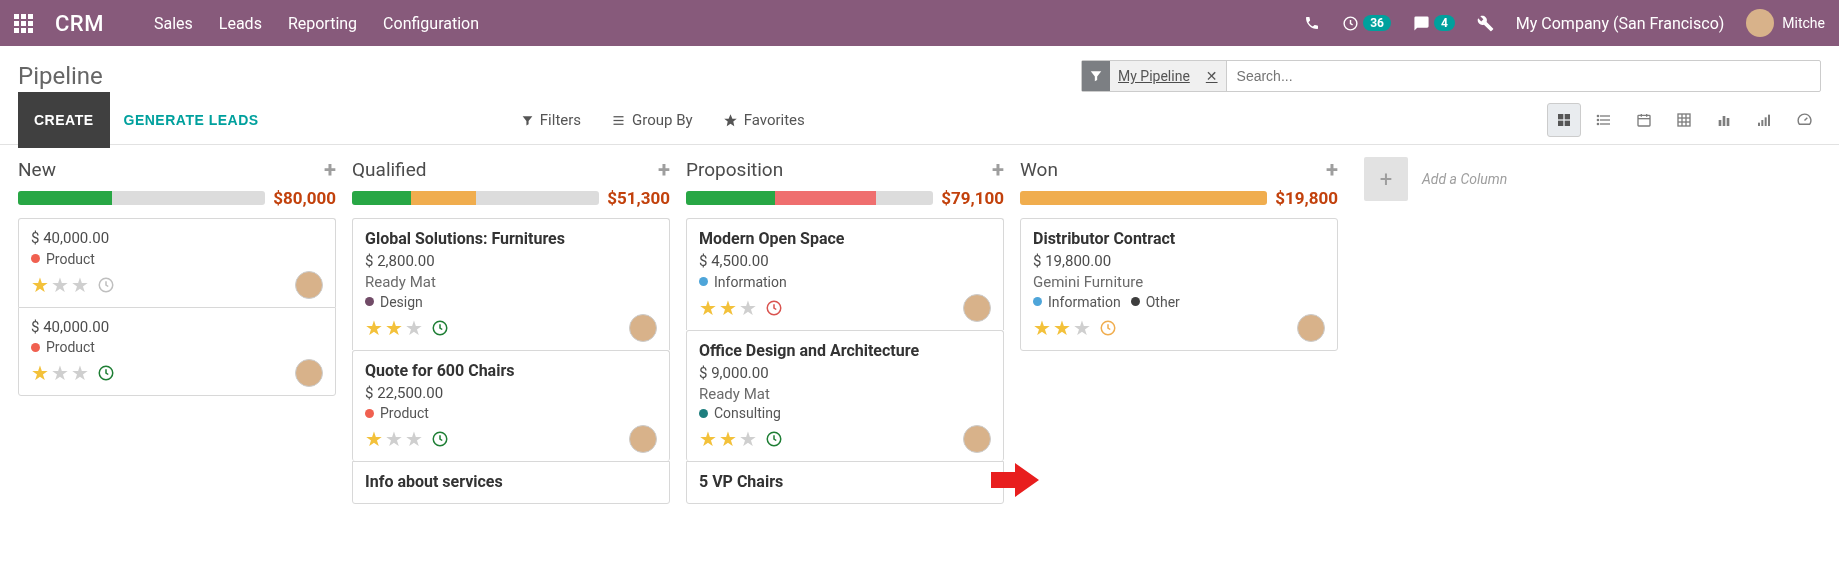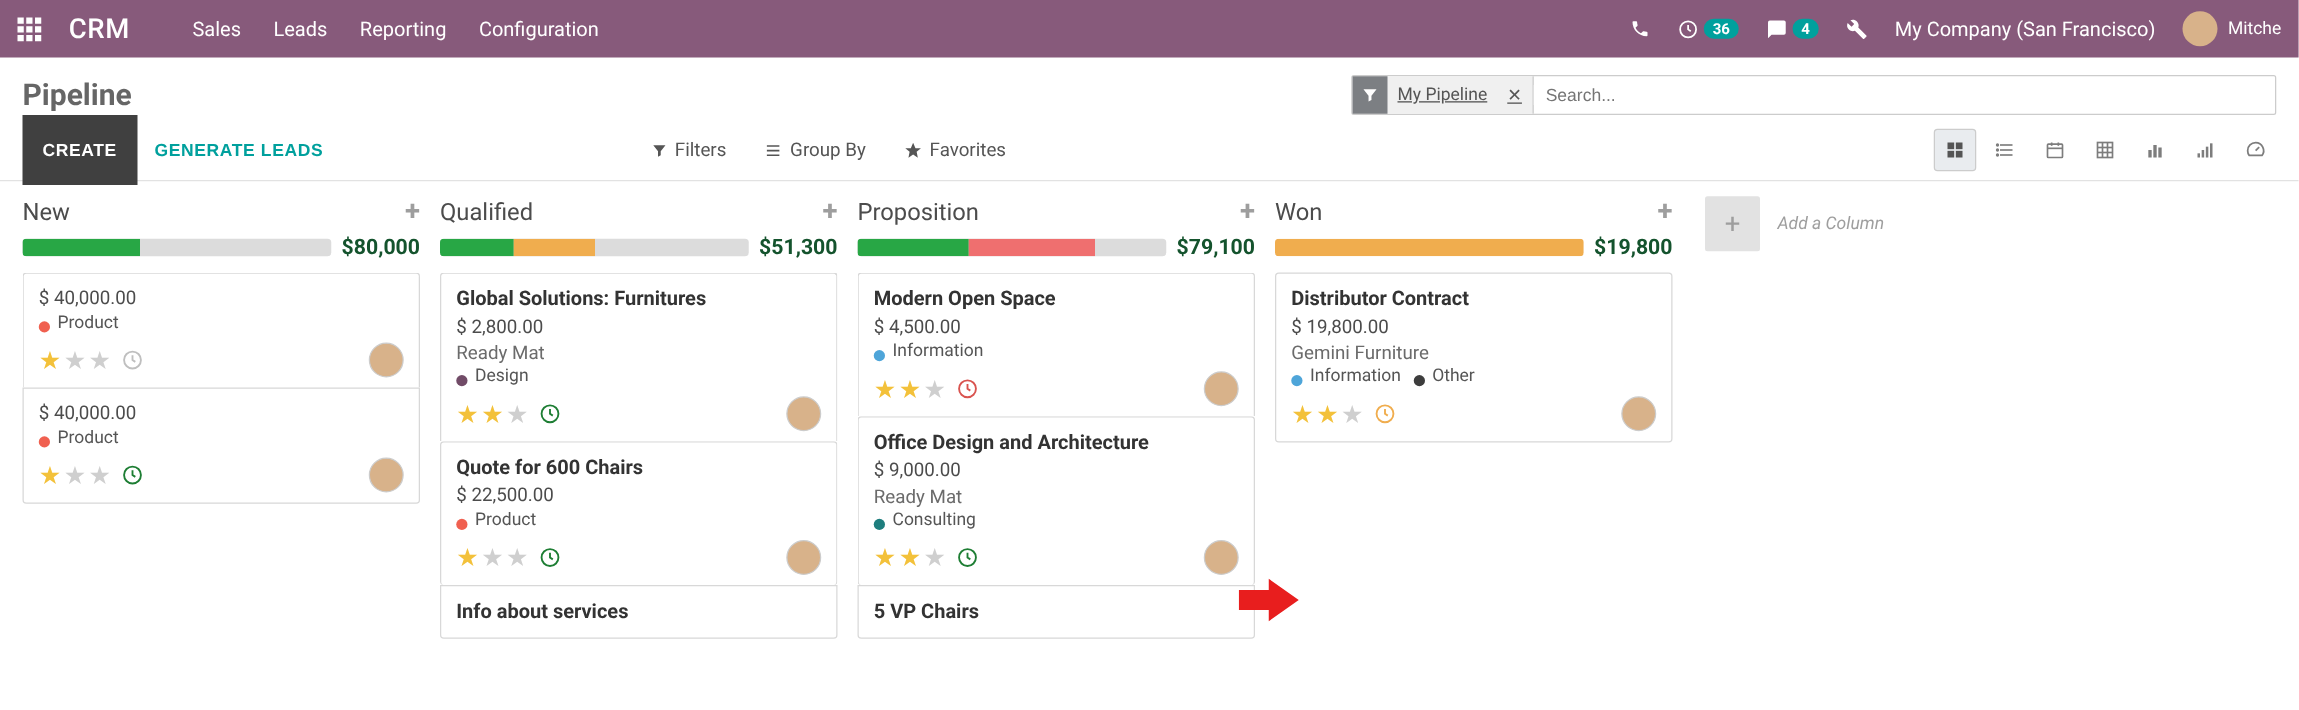--- a/index.html
+++ b/index.html
@@ -16,21 +16,21 @@
   .icon-btn { color:#fff; display:inline-flex; align-items:center; position:relative; }
   .badge { font-size:12px; font-weight:bold; padding:1px 7px; border-radius:10px; margin-left:4px; }
   .badge-green { background:#00a09d; }
   .company { font-size:16px; }
   .avatar { width:28px; height:28px; border-radius:50%; background:#d8b28a; display:inline-block; }
   .avatar-sm { width:28px; height:28px; border-radius:50%; background:#d8b28a; display:inline-block; border:1px solid #ccc; }
   .user { display:flex; align-items:center; gap:8px; }
   
   .control-panel { padding: 10px 18px 0 18px; border-bottom:1px solid #e2e2e2; }
   .cp-row1 { display:flex; align-items:center; justify-content:space-between; height:40px;}
-  .breadcrumb { font-size:24px; color:#666; font-weight:700; }
+  .breadcrumb { font-size:24px; color:#666; font-weight:400; }
   .search-wrap { display:flex; align-items:center; border:1px solid #ccc; border-radius:2px; min-width:740px; height:32px; }
   .search-facet { display:flex; align-items:center; background:#f0f0f0; border-right:1px solid #ccc; height:100%;text-decoration:underline; }
   .facet-ic { background:#7c7f83; color:#fff; width:28px; height:100%; display:flex; align-items:center; justify-content:center; }
   .facet-label { padding:0 8px; color:#555; }
   .facet-close { padding:0 8px; color:#555; cursor:pointer; }
   .search-input { border:none; outline:none; flex:1; padding:0 10px; font-size:14px; }
   .cp-row2 { display:flex; align-items:center; justify-content:space-between; height:48px;}
   .cp-left { display:flex; align-items:center; gap:14px; }
   .btn-create { background:#404040; color:#fff; border:none; padding:20px 16px; font-weight:bold; font-size:14px; letter-spacing:0.5px; cursor:pointer; }
   .btn-gen { background:none; border:none; color:#00a09d; font-weight:bold; font-size:14px; letter-spacing:0.5px; cursor:pointer; }
@@ -44,31 +44,31 @@
   .col { width: 334px; padding: 0 16px 0 0; }
   .col-head { display:flex; align-items:center; justify-content:space-between; padding: 4px 0 6px 0;}
   .col-title { font-size:19px; color:#4c4c4c; }
   .col-plus { color:#9e9e9e; font-size:22px; cursor:pointer; font-weight:bold;}
   .prog-row { display:flex; align-items:center; gap:8px; margin-bottom:10px;}
   .prog { flex:1; height:14px; border-radius:3px; background:#dcdcdc; display:flex; overflow:hidden;}
   .prog span { height:100%; display:block;}
   .prog .g { background:#28a745; }
   .prog .o { background:#f0ad4e; }
   .prog .r { background:#ef6f6f; }
-  .col-total { font-weight:bold; color:#14532d; font-size:17px; }
+  .col-total { font-weight:bold; color:#c2410c; font-size:17px; }
   .card { border:1px solid #d8d8d8; border-radius:3px; background:#fff; padding:10px 12px 8px 12px; margin-bottom:0px; border-bottom:none;}
   .card:last-child {}
   .card + .card { border-top:1px solid #d8d8d8;}
   .card-stack > .card:first-child { border-top:1px solid #d8d8d8; border-radius:3px 3px 0 0;}
   .card-stack > .card:last-child { border-bottom:1px solid #d8d8d8; border-radius:0 0 3px 3px;}
   .card-stack.single > .card { border:1px solid #d8d8d8; border-radius:3px;}
   .c-title { font-weight:bold; font-size:16px; color:#333; margin-bottom:4px; }
   .c-amount { color:#4c4c4c; margin-bottom:3px; font-size:15px;}
   .c-sub { color:#6b6b6b; font-size:15px; margin-bottom:2px;}
-  .tag { display:inline-flex; align-items:flex-end; gap:6px; font-size:14px; color:#555; margin-right:10px;}
+  .tag { display:inline-flex; align-items:center; gap:6px; font-size:14px; color:#555; margin-right:10px;}
   .dot { width:9px; height:9px; border-radius:50%; display:inline-block; }
   .dot-red{background:#f06050;} .dot-purple{background:#714b67;} .dot-blue{background:#4ea5d9;} .dot-teal{background:#1e7e7e;} .dot-dark{background:#3d3d3d;}
   .c-foot { display:flex; align-items:center; justify-content:space-between; padding-top:4px;}
   .stars { display:flex; gap:2px; align-items:center;}
   .star { color:#cfcfcf; font-size:20px; }
   .star.f { color:#f3c13a; }
   .activity { margin-left:6px; display:inline-flex;}
   .ai svg { display:block;}
   
   .add-col { display:flex; align-items:center; gap:14px; margin-top:4px; margin-left:10px;}

